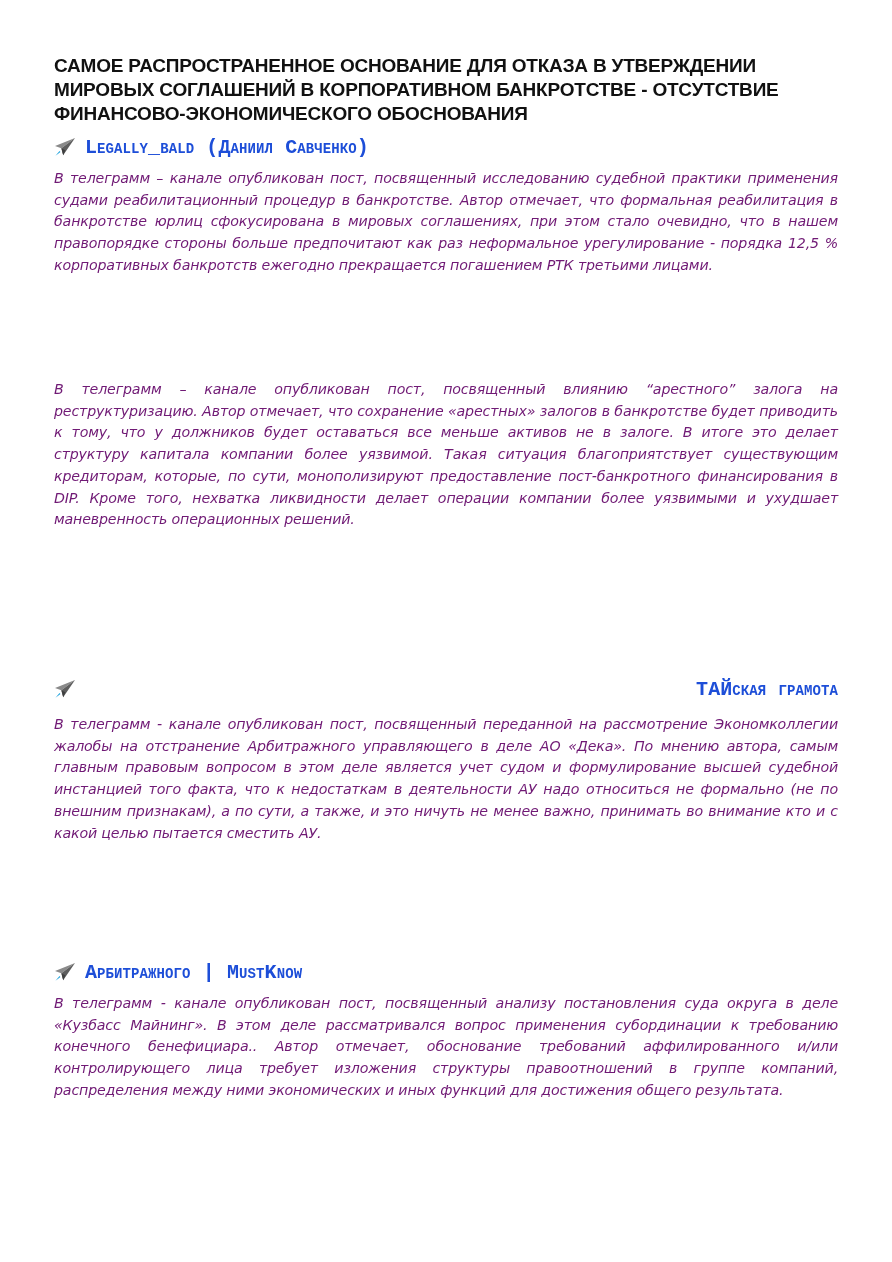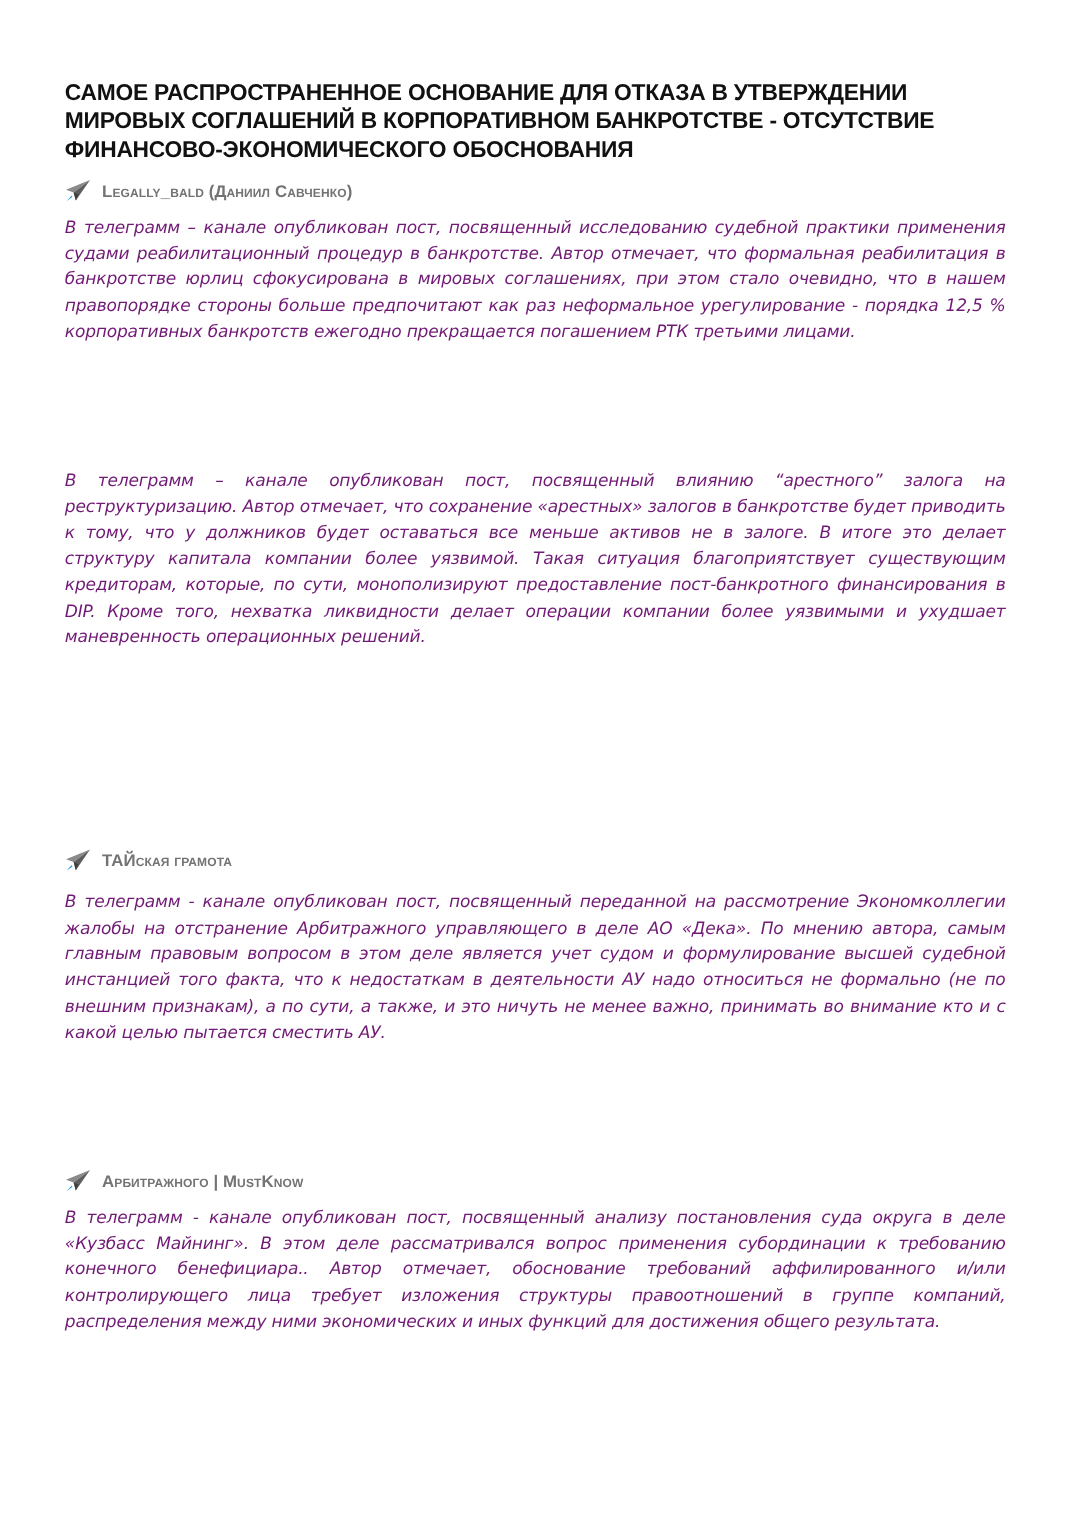--- a/index.html
+++ b/index.html
@@ -1,40 +1,40 @@
 <!DOCTYPE html>
 <html><head>
 <meta charset="utf-8">
 <style>
   html, body { margin: 0; padding: 0; background: #ffffff; }
   body { width: 892px; height: 1262px; position: relative; overflow: hidden; color: #1a1a1a; }
-  .page { position: absolute; left: 0; top: 16px; width: 892px; height: 1148px; }
+  .page { position: absolute; left: 0; top: 4px; width: 892px; height: 1148px; }
   .article { position: absolute; left: 54px; width: 784px; }
   .title {
     font-family: "Liberation Sans", sans-serif;
     font-weight: bold;
     font-size: 19px;
     line-height: 24px;
     letter-spacing: -0.2px;
     color: #111111;
     margin: 0;
     text-transform: uppercase;
   }
   .source {
     display: flex;
     align-items: center;
     margin-top: 10px;
     height: 22px;
   }
   .source .icon { width: 22px; height: 20px; margin-right: 9px; flex: 0 0 auto; }
   .source .name {
-    font-family: Liberation Sans, sans-serif;
+    font-family: Liberation Mono, monospace;
     font-weight: bold;
-    font-size: 14px;
-    color: #737373;
+    font-size: 20px;
+    color: #1d4ed8;
     font-variant: small-caps;
     letter-spacing: 0.1px;
     cursor: pointer;
   }
   .body-text {
     font-family: "DejaVu Sans", sans-serif;
     font-style: italic;
     font-size: 14.2px;
     line-height: 21.7px;
     color: #701a75;
@@ -60,21 +60,21 @@
       <span class="name">Legally_bald (Даниил Савченко)</span>
     </div>
     <p class="body-text">В телеграмм – канале опубликован пост, посвященный исследованию судебной практики применения судами реабилитационный процедур в банкротстве. Автор отмечает, что формальная реабилитация в банкротстве юрлиц сфокусирована в мировых соглашениях, при этом стало очевидно, что в нашем правопорядке стороны больше предпочитают как раз неформальное урегулирование - порядка 12,5 % корпоративных банкротств ежегодно прекращается погашением РТК третьими лицами.</p>
   </section>
 
   <section class="article" style="top:365px;">
     <p class="body-text">В телеграмм – канале опубликован пост, посвященный влиянию “арестного” залога на реструктуризацию. Автор отмечает, что сохранение «арестных» залогов в банкротстве будет приводить к тому, что у должников будет оставаться все меньше активов не в залоге. В итоге это делает структуру капитала компании более уязвимой. Такая ситуация благоприятствует существующим кредиторам, которые, по сути, монополизируют предоставление пост-банкротного финансирования в DIP. Кроме того, нехватка ликвидности делает операции компании более уязвимыми и ухудшает маневренность операционных решений.</p>
   </section>
 
   <section class="article" style="top:662px;">
-    <div class="source" style="margin-top:28px;">
+    <div class="source" style="margin-top:12px;justify-content:space-between;">
       <svg class="icon" viewBox="0 0 24 22">
         <path d="M23 1 L1 10 L8 12.5 Z" fill="#8a8a8a"></path>
         <path d="M23 1 L8 12.5 L10 20 Z" fill="#5e5e5e"></path>
         <path d="M8 12.5 L10 20 L12.5 14.5 Z" fill="#404040"></path>
         <path d="M1.5 20.5 L6 15.5 L7 16.5 Z" fill="#1ba1dd"></path>
       </svg>
       <span class="name">ТАЙская грамота</span>
     </div>
     <p class="body-text" style="margin-top:14px;">В телеграмм - канале опубликован пост, посвященный переданной на рассмотрение Экономколлегии жалобы на отстранение Арбитражного управляющего в деле АО «Дека». По мнению автора, самым главным правовым вопросом в этом деле является учет судом и формулирование высшей судебной инстанцией того факта, что к недостаткам в деятельности АУ надо относиться не формально (не по внешним признакам), а по сути, а также, и это ничуть не менее важно, принимать во внимание кто и с какой целью пытается сместить АУ.</p>
   </section>

